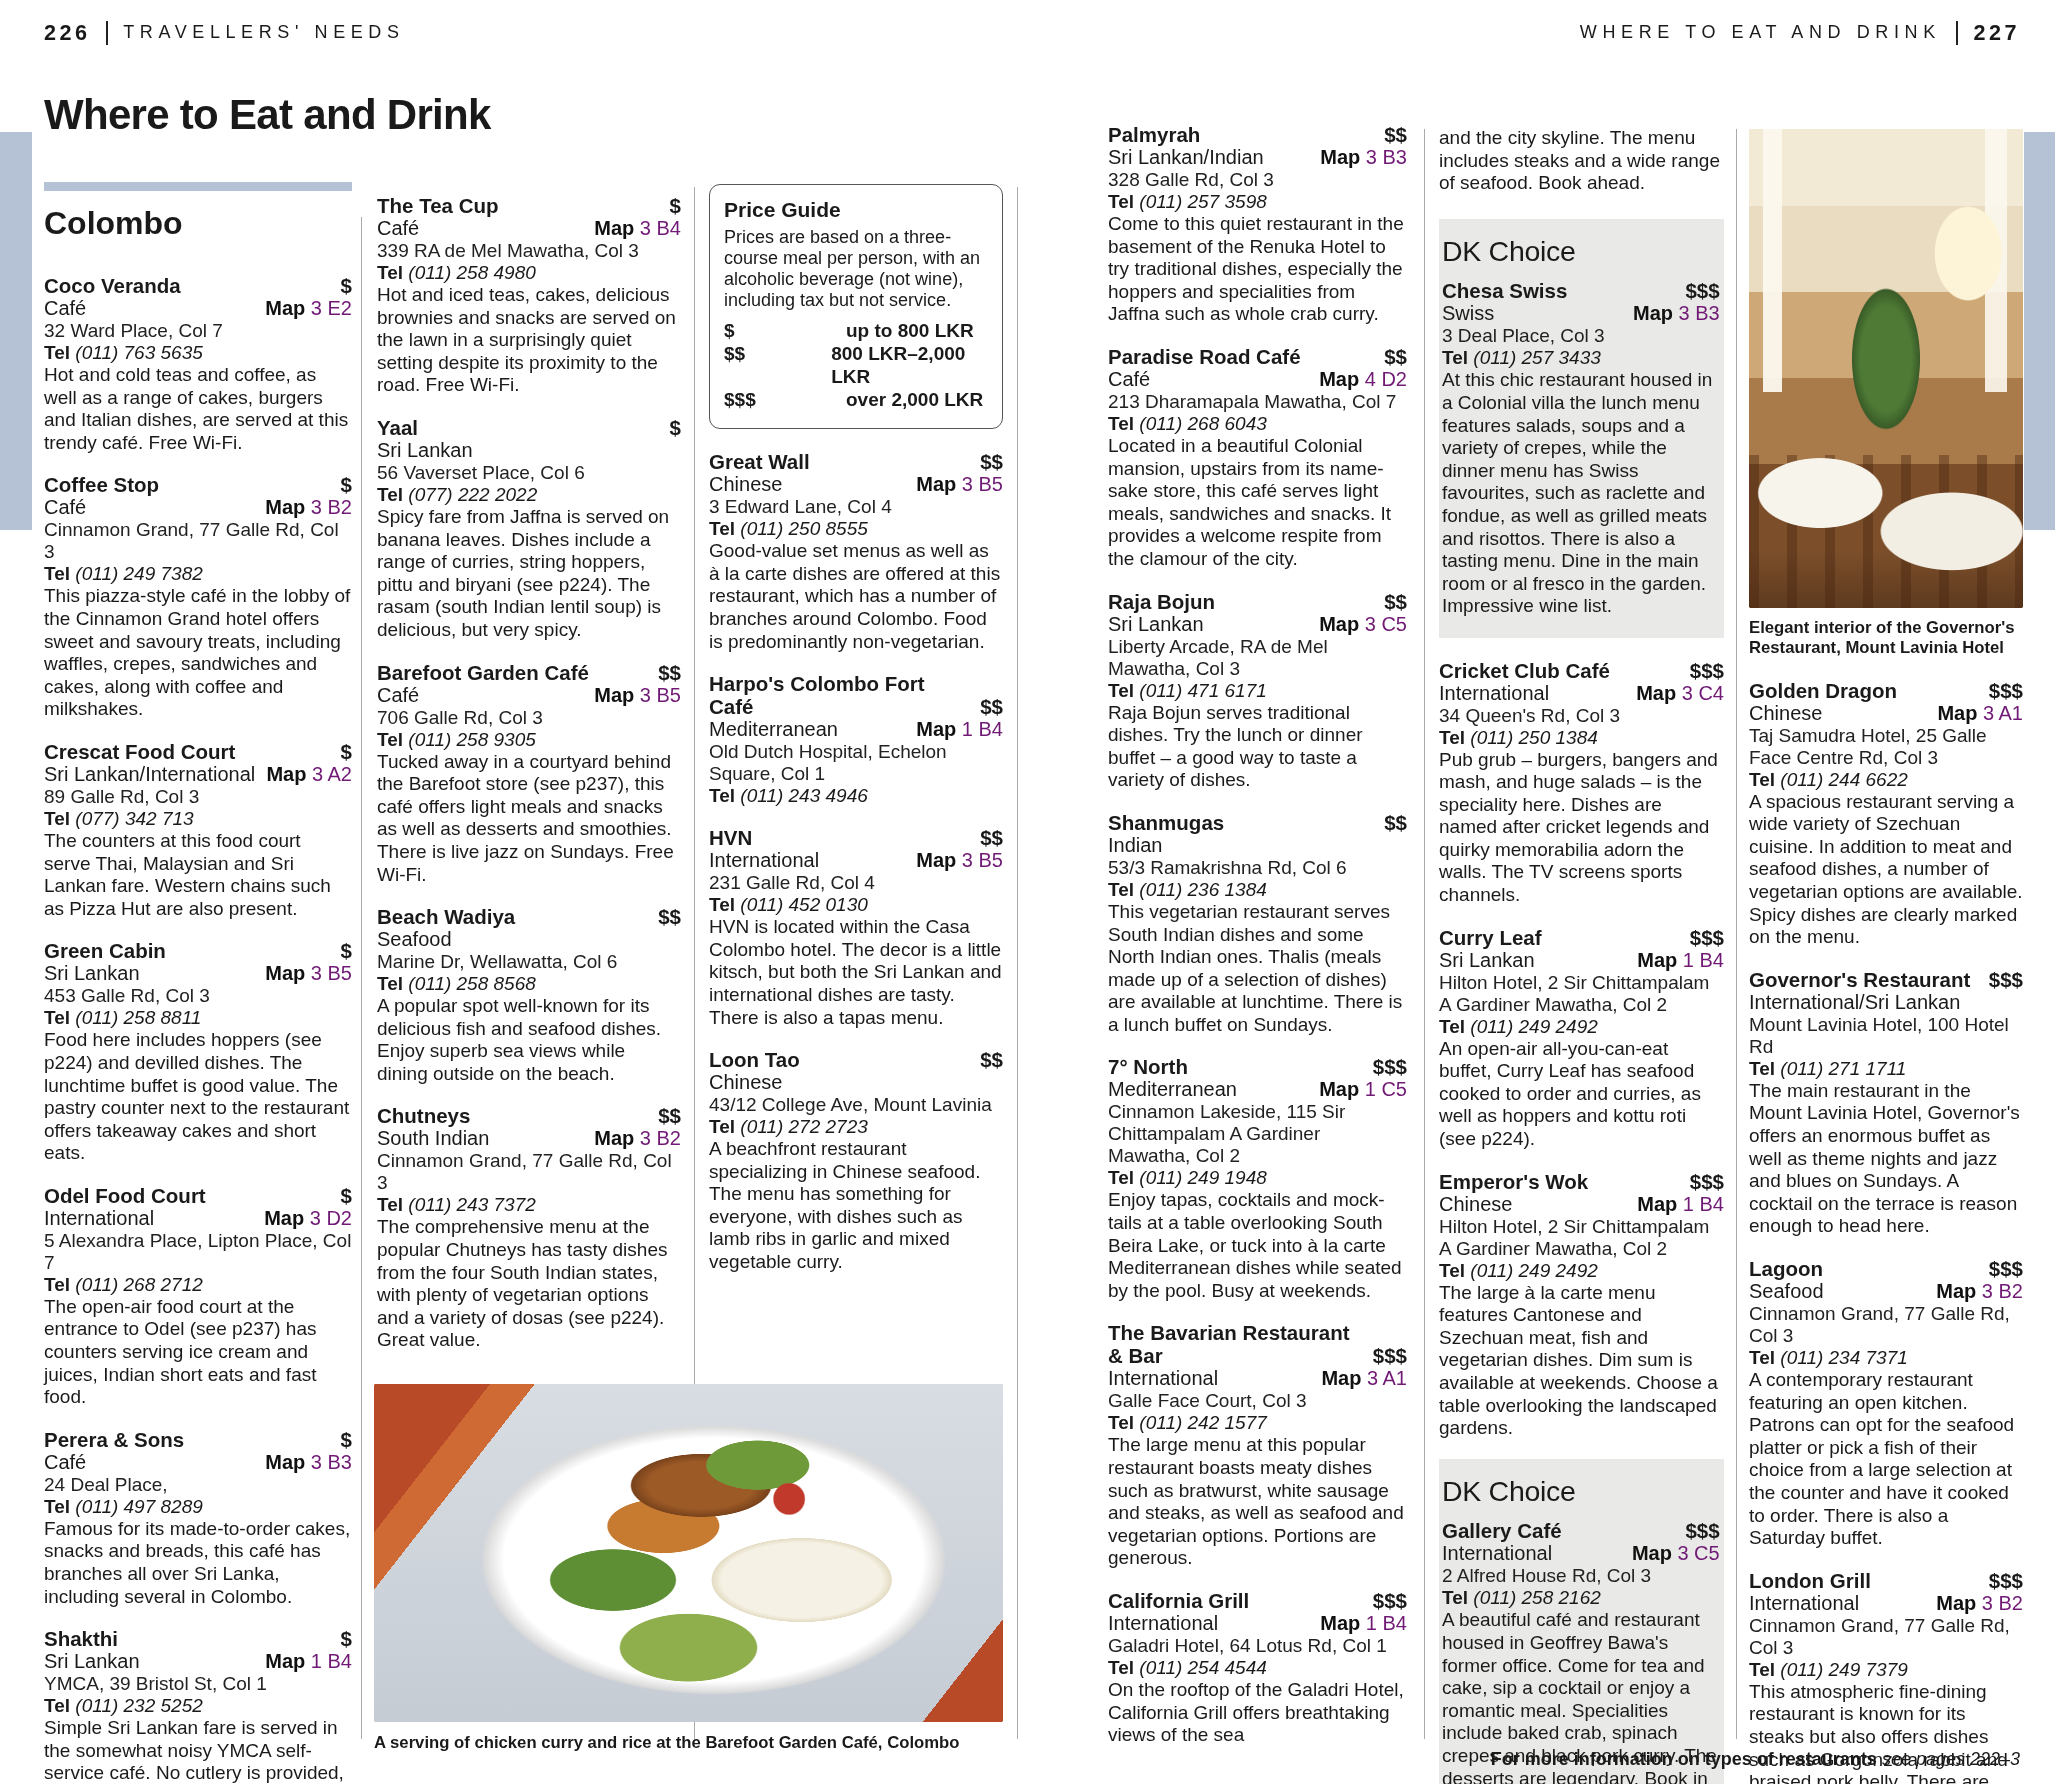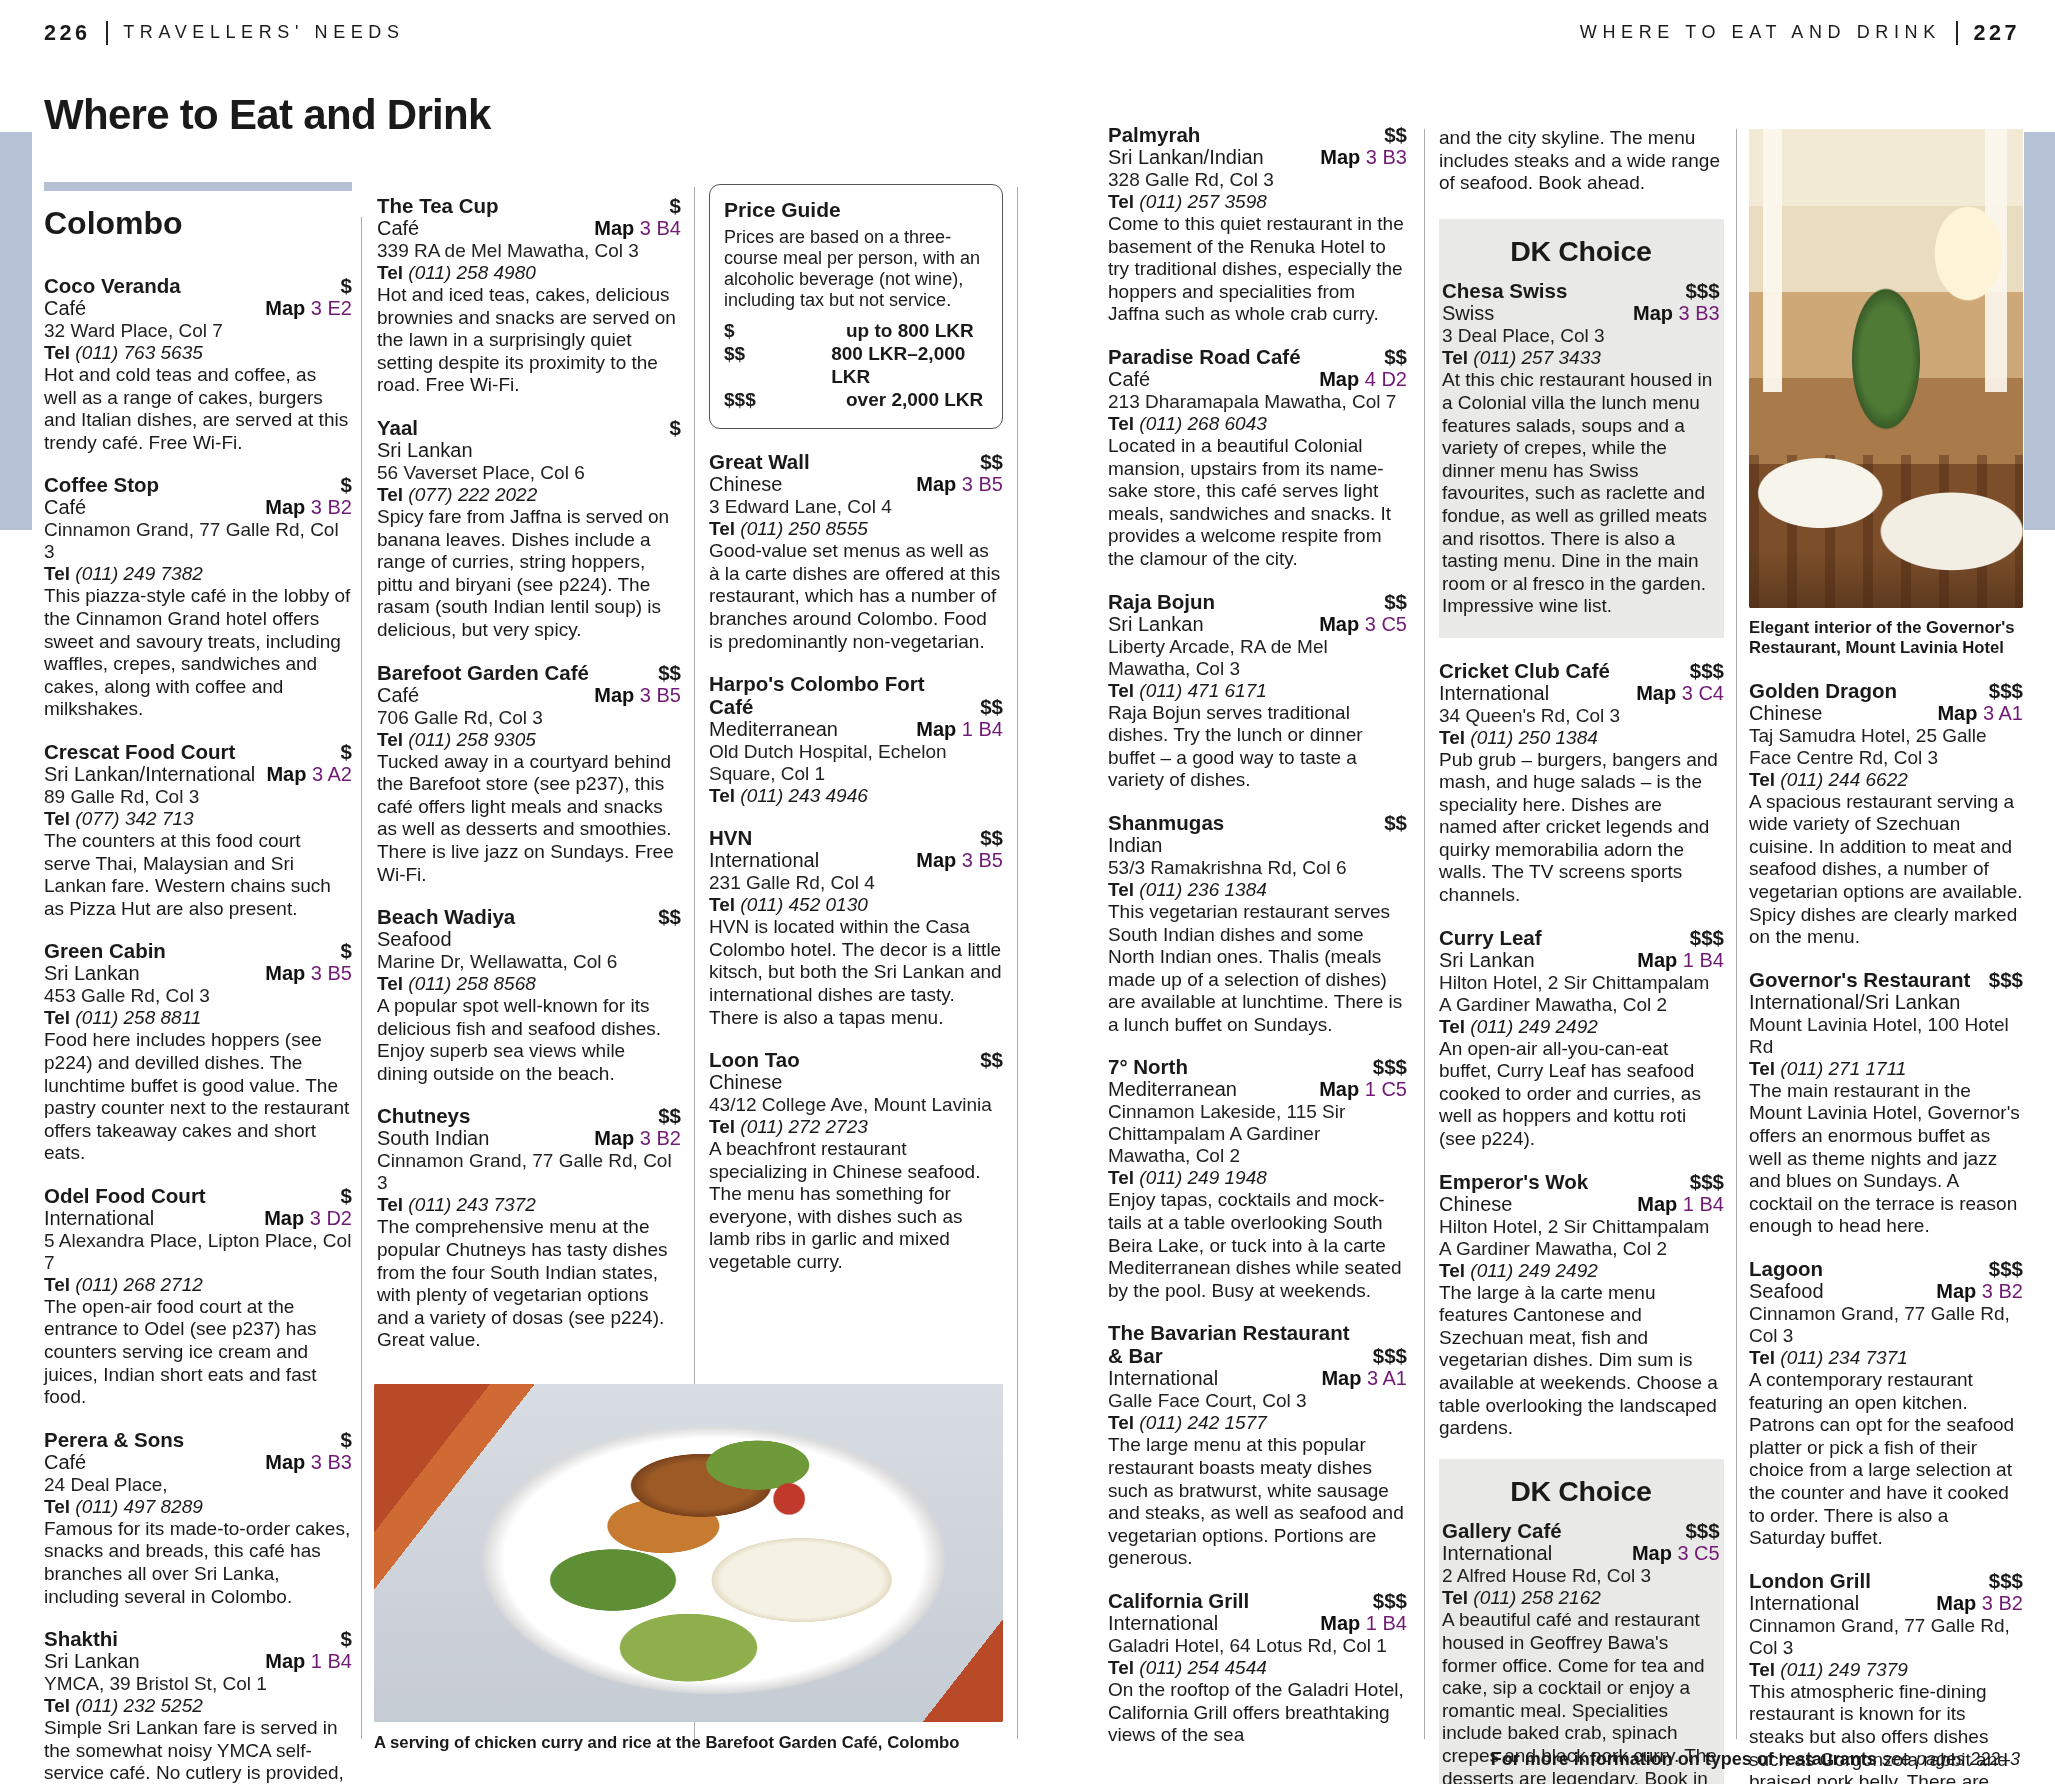--- a/index.html
+++ b/index.html
@@ -48,21 +48,21 @@
   .edesc{font-size:19px;line-height:22.6px;}
   
   .pguide{border:1.7px solid #555;border-radius:11px;padding:12.5px 14px 16.7px;margin-bottom:21px;}
   .pg-title{font-size:21px;font-weight:700;margin-bottom:5.6px;}
   .pg-desc{font-size:18px;line-height:21px;}
   .pg-row{display:flex;font-size:19px;font-weight:700;line-height:23px;}
   .pg-row.first{margin-top:8.4px;}
   .pg-row .sym{width:122px;}
   
   .dk{background:var(--dkbg);border-radius:7px;padding:16.7px 14px 19.5px;margin:4.2px -9.7px 21px -11px;}
-  .dk-label{font-size:28.5px;font-weight:700;letter-spacing:-0.3px;margin:0 0 11px;text-align:center;}
+  .dk-label{font-size:28.5px;font-weight:400;letter-spacing:-0.3px;margin:0 0 11px;}
   .dk .entry{margin-bottom:0;}
   .cont{font-size:19px;line-height:22.6px;margin-bottom:24px;}
   
   .photo{border-radius:1.4px;}
   .photo.int{height:479px;margin-bottom:9.7px;background-repeat:no-repeat;
     background-image:
       radial-gradient(ellipse 20% 16% at 80% 26%, #fdf3d7 0 60%, rgba(253,243,215,0) 62%),
       radial-gradient(ellipse 28% 9% at 26% 76%, #f7f4ec 0 80%, rgba(247,244,236,0) 82%),
       radial-gradient(ellipse 32% 10% at 74% 84%, #f2eee4 0 80%, rgba(242,238,228,0) 82%),
       radial-gradient(ellipse 17% 20% at 50% 48%, #4e7a35 0 55%, #3a5c28 72%, rgba(58,92,40,0) 74%),

